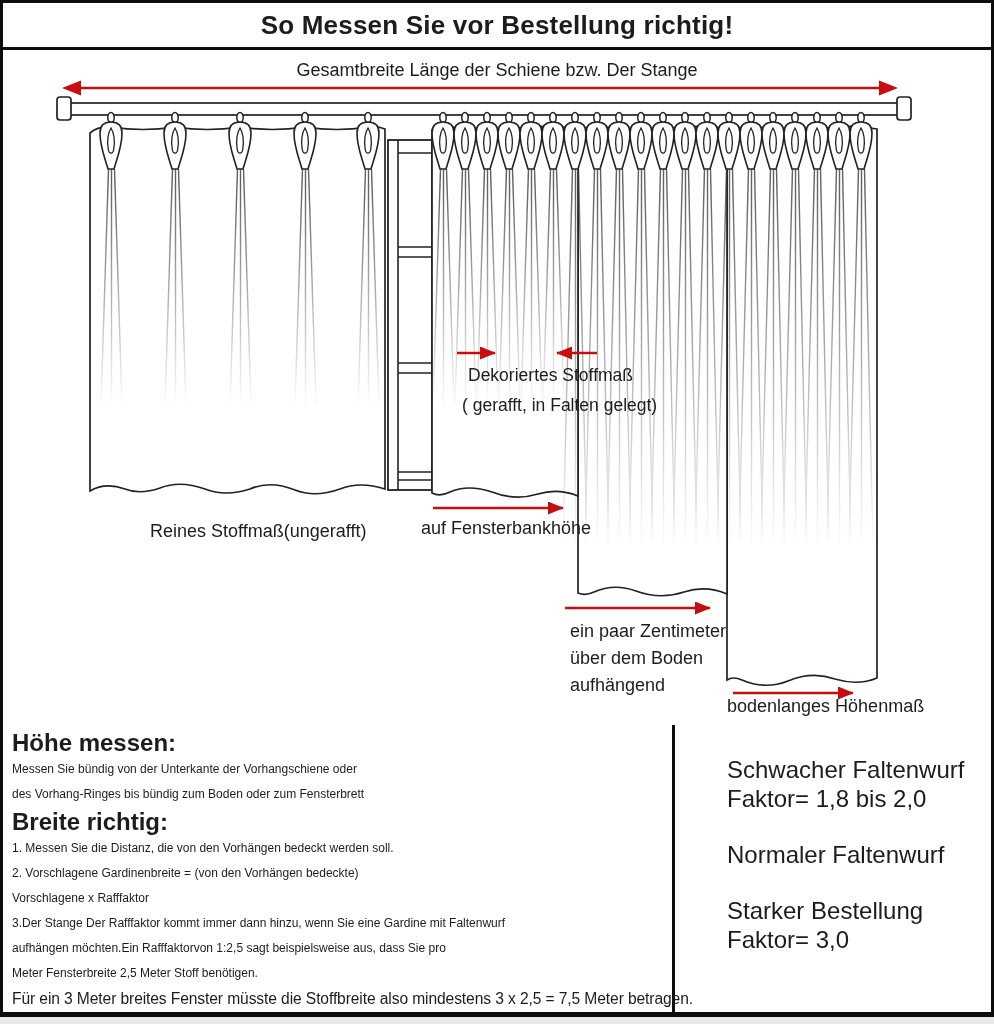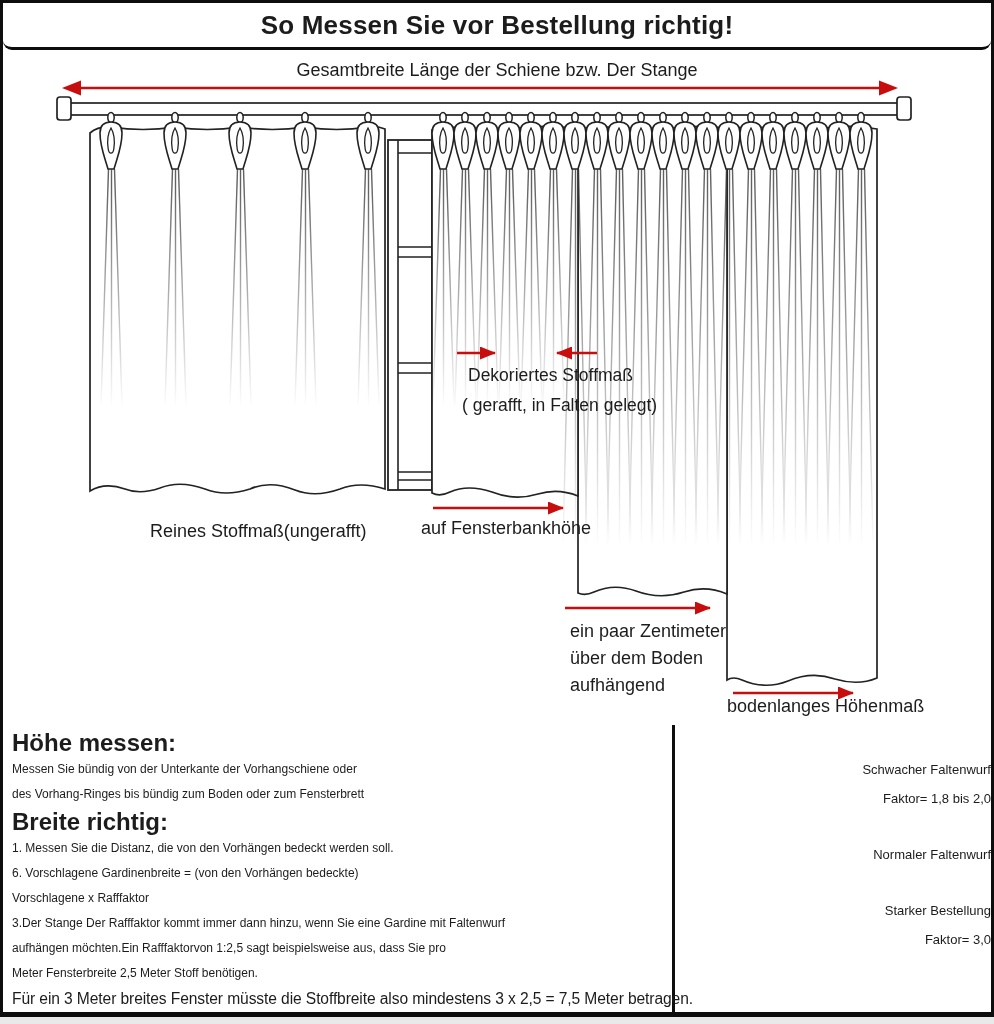--- a/index.html
+++ b/index.html
@@ -2,35 +2,35 @@
 <html><head>
 <meta charset="utf-8">
 <style>
   html,body{margin:0;padding:0;background:#ffffff;}
   .page{position:relative;width:994px;height:1024px;background:#fff;overflow:hidden;
         font-family:"Liberation Sans",sans-serif;color:#1c1c1c;}
   .frame{position:absolute;left:0;top:0;width:994px;height:1017px;
          border:3px solid #0d0d0d;border-bottom-width:5px;box-sizing:border-box;}
   .below-strip{position:absolute;left:0;top:1017px;width:994px;height:7px;background:#e9e9e9;}
   .title-band{position:absolute;left:3px;top:3px;width:988px;height:47px;
-              border-bottom:3px solid #0d0d0d;display:flex;align-items:center;justify-content:center;box-sizing:border-box;border-radius:9px;}
+              border-bottom:3px solid #0d0d0d;display:flex;align-items:center;justify-content:center;box-sizing:border-box;}
   .title-band h1{margin:0;font-size:26px;font-weight:bold;letter-spacing:.2px;}
   svg.diagram{position:absolute;left:3px;top:53px;}
   .svgtxt{font-family:"Liberation Sans",sans-serif;font-size:17.5px;fill:#1c1c1c;}
   .svgtxt.big{font-size:18px;}
   
   .box-left{position:absolute;left:3px;top:725px;width:672px;height:292px;
             border-right:3px solid #0d0d0d;box-sizing:border-box;padding:3px 6px 13px 9px;}
   .box-left .hd{font-size:24px;font-weight:bold;line-height:29px;}
   .box-left .ln{font-size:12px;line-height:25px;white-space:nowrap;}
   .box-left .ln.tight{font-size:15.6px;letter-spacing:-0.1px;}
   .box-right{position:absolute;left:675px;top:725px;width:316px;height:292px;
              box-sizing:border-box;padding:30px 0 0 52px;}
   .factor-group{margin-bottom:27px;}
-  .factor-group div{font-size:13px;line-height:29px;white-space:nowrap;text-align:right;}
+  .factor-group div{font-size:24px;line-height:29px;white-space:nowrap;}
 </style>
 </head>
 <body>
 
 <div class="page">
   <div class="frame"></div>
   <div class="below-strip"></div>
 
   <div class="title-band">
     <h1>So Messen Sie vor Bestellung richtig!</h1>
@@ -152,21 +152,21 @@
     <line x1="733" y1="693" x2="853" y2="693" stroke="#c70d0d" stroke-width="2.6" marker-end="url(#arr)"></line>
     <text class="svgtxt big" x="727" y="712">bodenlanges Höhenmaß</text>
   </svg>
 
   <div class="box-left">
     <div class="hd">Höhe messen:</div>
     <div class="ln">Messen Sie bündig von der Unterkante der Vorhangschiene oder</div>
     <div class="ln">des Vorhang-Ringes bis bündig zum Boden oder zum Fensterbrett</div>
     <div class="hd">Breite richtig:</div>
     <div class="ln">1. Messen Sie die Distanz, die von den Vorhängen bedeckt werden soll.</div>
-    <div class="ln">6. Vorschlagene Gardinenbreite = (von den Vorhängen bedeckte)</div>
+    <div class="ln">2. Vorschlagene Gardinenbreite = (von den Vorhängen bedeckte)</div>
     <div class="ln">Vorschlagene x Rafffaktor</div>
     <div class="ln">3.Der Stange Der Rafffaktor kommt immer dann hinzu,  wenn Sie eine Gardine mit Faltenwurf</div>
     <div class="ln">aufhängen möchten.Ein Rafffaktorvon 1:2,5 sagt beispielsweise aus, dass Sie pro</div>
     <div class="ln">Meter Fensterbreite 2,5 Meter Stoff  benötigen.</div>
     <div class="ln tight">Für ein 3 Meter breites Fenster müsste die Stoffbreite also mindestens 3 x 2,5 = 7,5 Meter betragen.</div>
   </div>
 
   <div class="box-right">
     <div class="factor-group">
       <div>Schwacher Faltenwurf</div>

